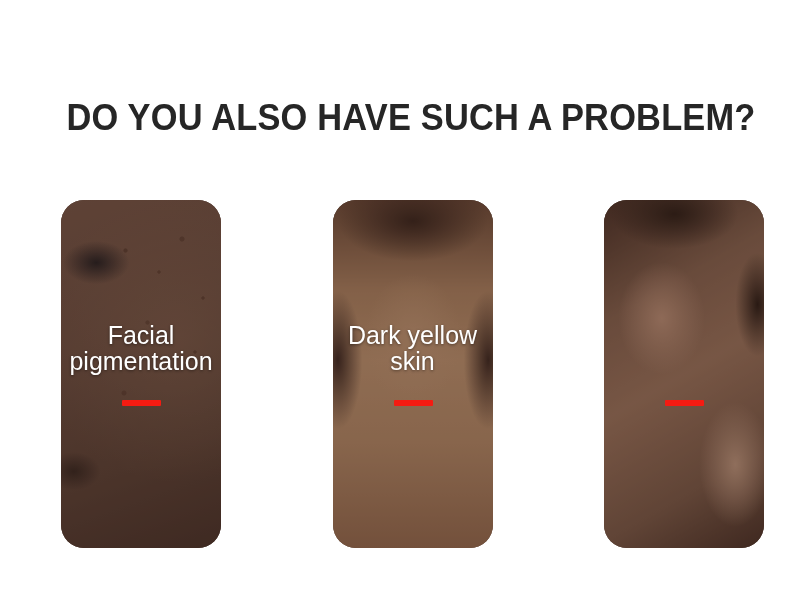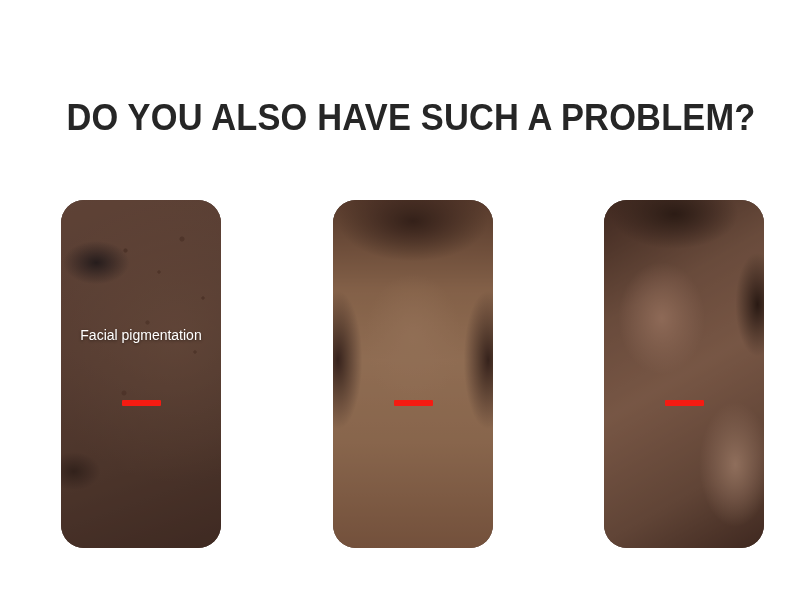--- a/index.html
+++ b/index.html
@@ -78,21 +78,21 @@
     flex-direction: column;
     align-items: center;
   }
   .panel-label {
     position: absolute;
     top: 122px;
     left: -6px;
     width: 172px;
     text-align: center;
     color: #ffffff;
-    font-size: 14px;
+    font-size: 25px;
     line-height: 26px;
     font-weight: normal;
     text-shadow: 0 1px 3px rgba(0,0,0,0.45);
     font-family: "Liberation Sans", sans-serif;
   }
   .panel-label.single-line {
     top: 148px;
   }
   .accent-bar {
     position: absolute;
@@ -185,20 +185,21 @@
       <div class="panel-body">
         <div class="panel-label">Facial pigmentation</div>
         <div class="accent-bar"></div>
       </div>
     </div>
 
     <div class="panel">
       <div class="panel-photo ph2"></div>
       <div class="panel-shade"></div>
       <div class="panel-body">
+        <div class="panel-label">Dark yellow skin</div>
         <div class="accent-bar"></div>
       </div>
     </div>
 
 
     <div class="panel">
       <div class="panel-photo ph4"></div>
       <div class="panel-shade"></div>
       <div class="panel-body">
         <div class="accent-bar"></div>

